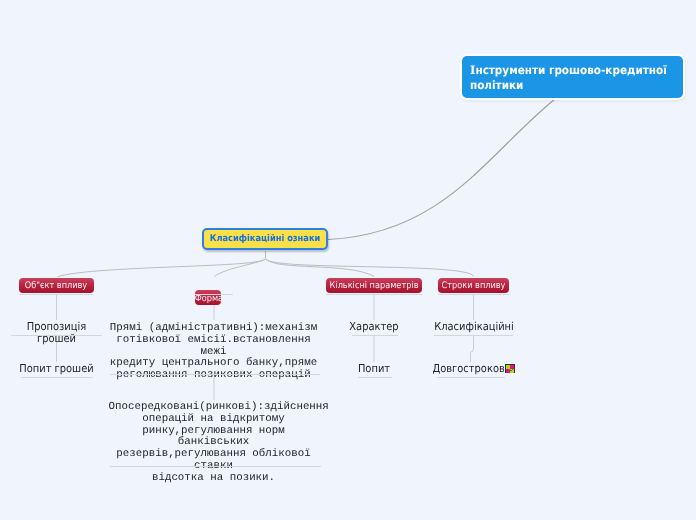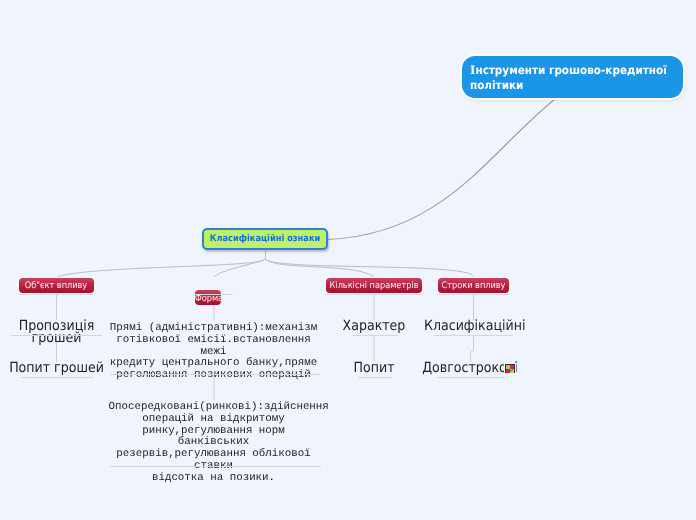--- a/index.html
+++ b/index.html
@@ -11,33 +11,33 @@
     position:relative;
     -webkit-font-smoothing:antialiased;
     text-rendering:geometricPrecision;
     transform:translateZ(0);
   }
   #wires{position:absolute;left:0;top:0;width:696px;height:520px;pointer-events:none;}
 
   
   #root-node{
     position:absolute;left:461.5px;top:56.3px;width:221px;height:41.3px;
-    background:#1b95e6;border-radius:13px;
+    background:#1b95e6;border-radius:5px;
     box-shadow:0 0 0 2px #ffffff, 1px 2px 4px rgba(0,0,0,.12);
   }
   #root-node .rlabel{
     position:absolute;left:8.5px;top:7px;width:208px;
     font-size:11.6px;font-weight:bold;color:#ffffff;line-height:14.8px;
   }
   .serifI{font-family:"DejaVu Serif",serif;}
 
   
   #center-node{
     position:absolute;left:202px;top:228px;width:126px;height:22px;
-    background:#bef264;border:2px solid #2a80e4;border-radius:5px;
+    background:#fde047;border:2px solid #2a80e4;border-radius:5px;
     box-sizing:border-box;
     box-shadow:1px 2px 2px rgba(0,0,0,.22);
   }
   #center-node .clabel{
     position:absolute;left:0;top:3px;width:122px;text-align:center;
     font-size:9.2px;font-weight:bold;color:#1670e2;white-space:nowrap;
   }
 
   
   .branch{
@@ -46,21 +46,21 @@
     box-sizing:border-box;
   }
   .branch .blabel{
     position:absolute;left:0;top:3.6px;width:100%;text-align:center;
     font-size:9.1px;color:#f8f0f2;white-space:nowrap;
   }
   .bunder{position:absolute;height:1px;background:#d5d8df;}
 
   
   .leaf{position:absolute;text-align:center;color:#21232b;white-space:pre-line;}
-  .leaf.small{font-size:14px;line-height:11.5px;}
+  .leaf.small{font-size:11px;line-height:11.5px;}
   .leaf.big{font-size:10.8px;line-height:11.75px;font-family:Liberation Mono, monospace;}
   .lunder{position:absolute;height:1px;background:#d3d6dc;}
 
   
   #thumb{
     position:absolute;width:12px;height:12px;
     background:#ffffff;
   }
   #thumb svg{position:absolute;left:1.5px;top:1.2px;}
 </style>

